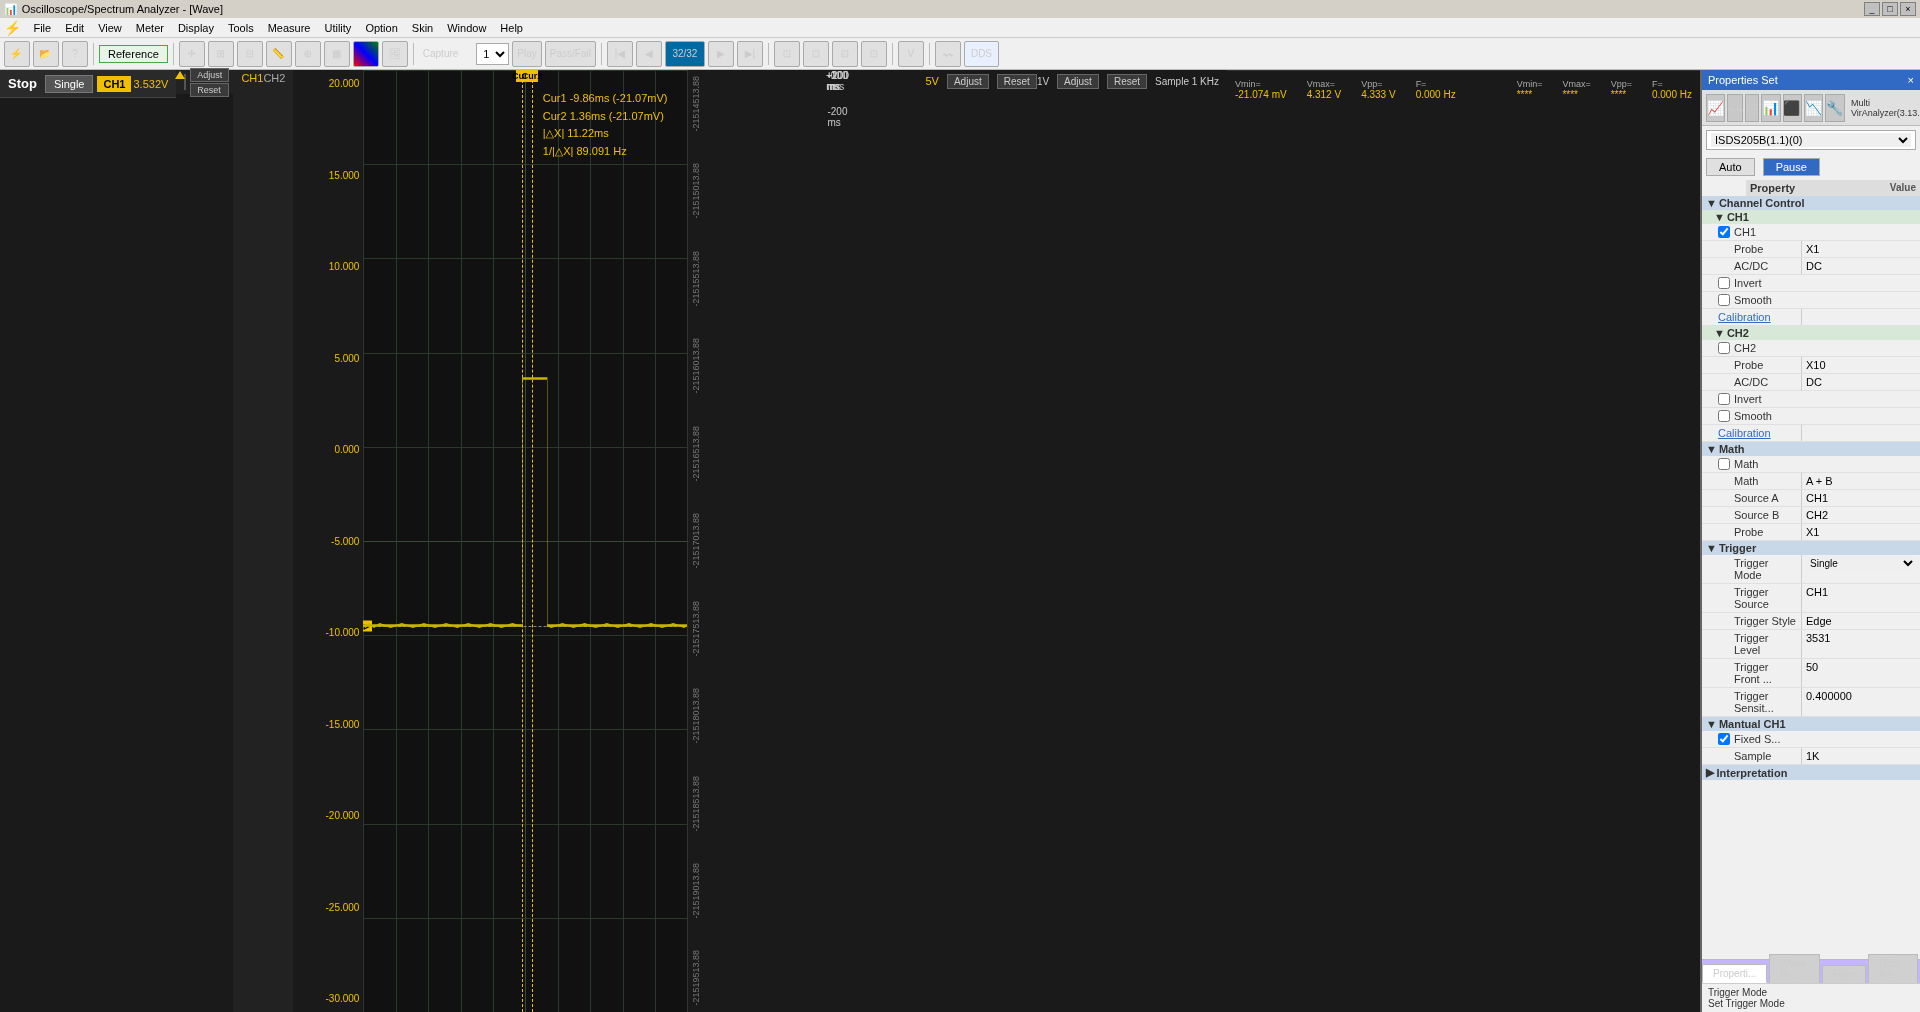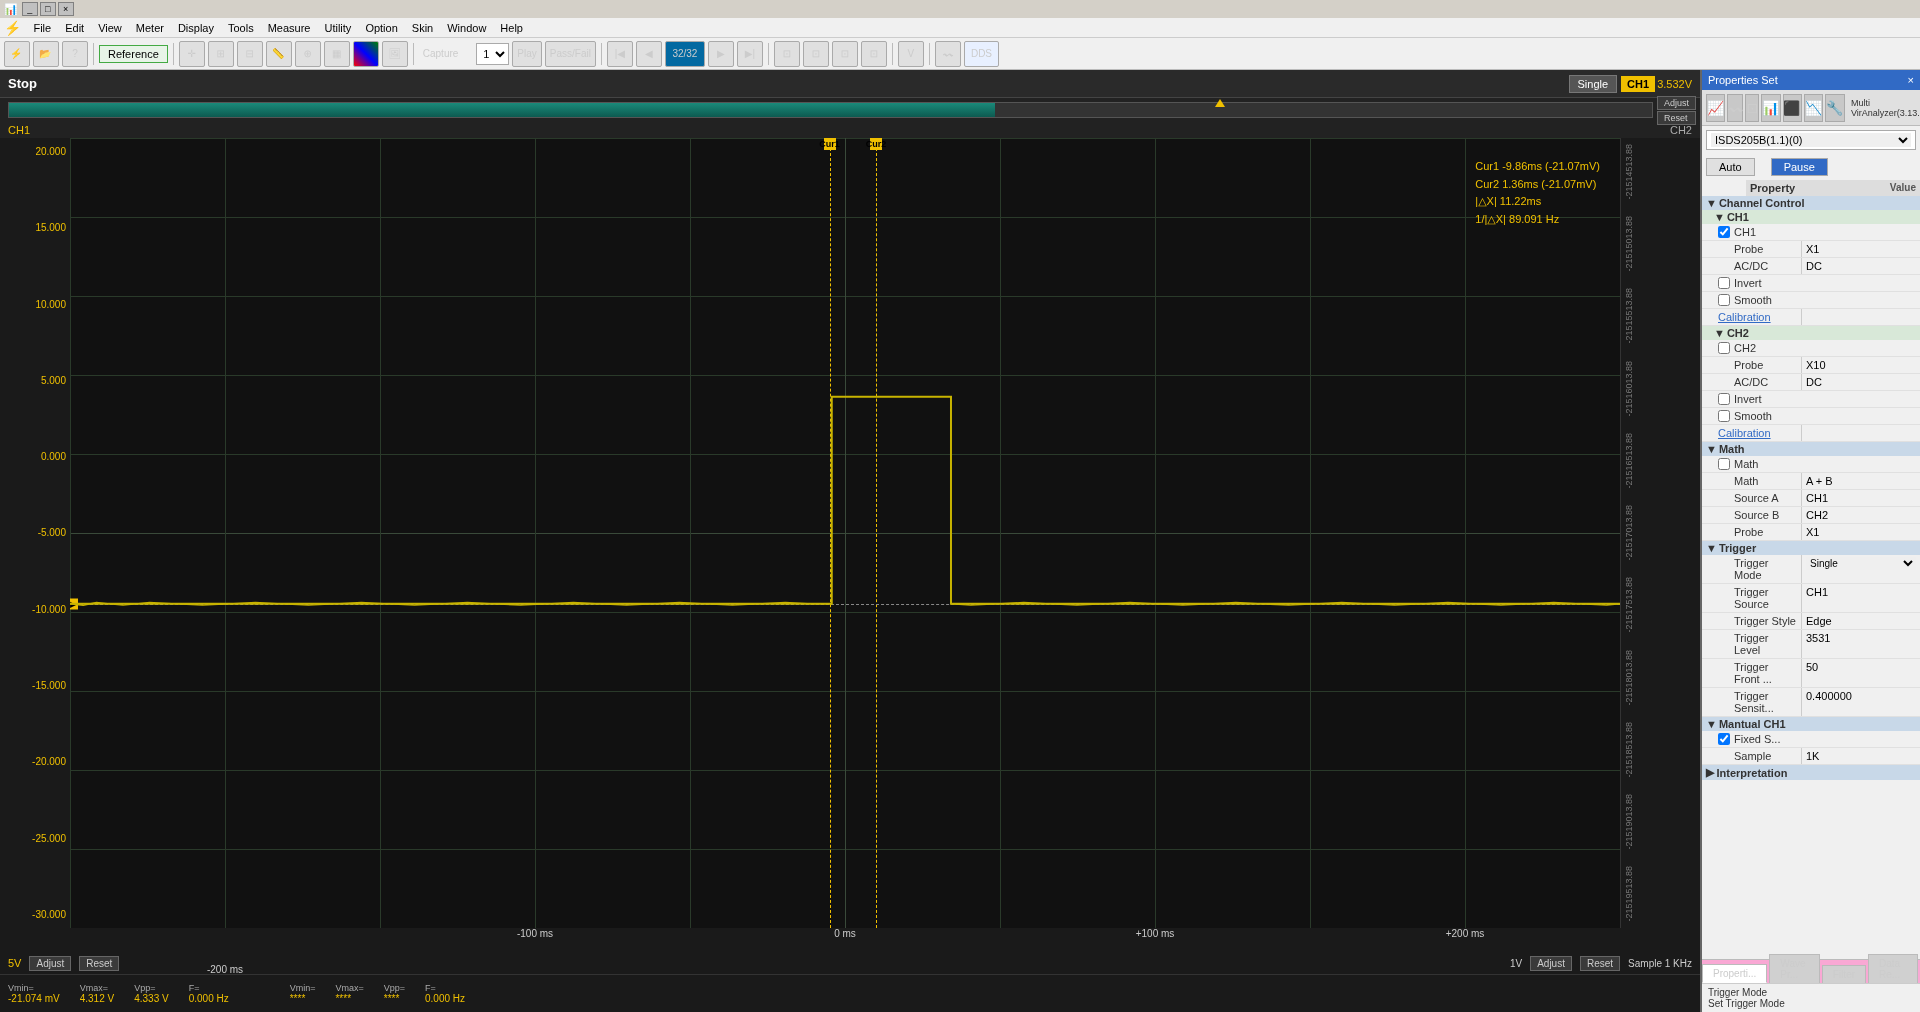--- a/index.html
+++ b/index.html
@@ -20,21 +20,21 @@
     .tb-btn { height: 26px; min-width: 26px; background: #e0e0e0; border: 1px solid #aaa; border-radius: 2px; display: flex; align-items: center; justify-content: center; cursor: pointer; font-size: 10px; padding: 0 4px; }
     .tb-separator { width: 1px; height: 22px; background: #bbb; margin: 0 2px; }
     .tb-ref { background: #e8f4e8; border: 1px solid #4a4; padding: 2px 8px; font-size: 11px; color: #000; cursor: pointer; }
     .tb-capture-group { display: flex; align-items: center; gap: 14px; }
     .tb-select { height: 22px; border: 1px solid #aaa; background: #fff; font-size: 11px; padding: 0 2px; }
 
     
     #main { display: flex; height: calc(1012px - 18px - 20px - 32px); }
 
     
-    #osc-area { flex: 1; display: flex; flex-direction: column; background: #1a1a1a; position: relative; }
+    #osc-area { flex: 1; display: flex; background: #1a1a1a; position: relative; }
 
     
     #status-top { background: #2a2a2a; height: 28px; display: flex; align-items: center; padding: 0 8px; border-bottom: 1px solid #444; gap: 8px; }
     .status-stop { color: #fff; font-size: 13px; font-weight: bold; }
     .status-right { margin-left: auto; display: flex; align-items: center; gap: 4px; }
     .status-single { background: #555; color: #fff; padding: 2px 8px; border: 1px solid #777; font-size: 11px; cursor: pointer; }
     .status-volt { color: #f0c000; font-size: 11px; }
 
     
     #progress-area { background: #222; height: 24px; display: flex; align-items: center; padding: 0 4px; gap: 4px; position: relative; }
@@ -83,57 +83,58 @@
     #right-panel-title .close-btn { margin-left: auto; cursor: pointer; }
 
     
     #analyzer-icons { background: #e0e0e0; height: 36px; display: flex; align-items: center; padding: 0 4px; gap: 2px; border-bottom: 1px solid #bbb; }
     .a-icon { width: 28px; height: 28px; background: #c8c8c8; border: 1px solid #aaa; display: flex; align-items: center; justify-content: center; font-size: 14px; cursor: pointer; }
 
     
     #prop-dropdown { margin: 4px; background: #fff; border: 1px solid #aaa; padding: 2px 4px; font-size: 11px; }
 
     
-    #auto-pause { display: flex; gap: 16px; margin: 4px; }
+    #auto-pause { display: flex; gap: 8px; margin: 4px; }
     .ap-btn { padding: 2px 12px; font-size: 11px; border: 1px solid #aaa; cursor: pointer; }
     .ap-auto { background: #e0e0e0; }
     .ap-pause { background: #316ac5; color: #fff; }
 
     
     #props-table { flex: 1; overflow-y: auto; font-size: 11px; }
     .prop-header { background: #ddd; padding: 2px 4px; font-weight: bold; color: #333; display: flex; justify-content: space-between; margin-left: 44px; }
     .prop-header-col { color: #555; font-size: 10px; }
     .prop-section { background: #c8d8e8; padding: 1px 4px; font-weight: bold; color: #333; display: flex; align-items: center; gap: 2px; cursor: pointer; }
     .prop-section.sub { background: #d8e8d8; padding-left: 12px; }
     .prop-row { display: flex; border-bottom: 1px solid #e0e0e0; }
     .prop-name { width: 100px; padding: 2px 4px 2px 32px; color: #333; border-right: 1px solid #ccc; }
     .prop-value { flex: 1; padding: 2px 4px; color: #000; }
     .prop-check { display: flex; align-items: center; gap: 4px; padding: 2px 4px 2px 16px; flex: 1; color: #333; }
     input[type=checkbox] { width: 12px; height: 12px; }
 
     
-    #bottom-tabs { background: #f9a8d4; height: 24px; display: flex; align-items: flex-end; border-top: 1px solid #bbb; }
+    #bottom-tabs { background: #c4b5fd; height: 24px; display: flex; align-items: flex-end; border-top: 1px solid #bbb; }
     .btab { padding: 3px 10px; font-size: 10px; border: 1px solid #bbb; border-bottom: none; background: #d0d0d0; cursor: pointer; margin-right: 2px; }
     .btab.active { background: #fff; border-bottom: 1px solid #fff; }
 
     
     #trigger-footer { background: #f0f0f0; padding: 3px 6px; font-size: 10px; color: #333; border-top: 1px solid #ccc; }
 
     
     #ch2-sidebar { width: 16px; background: #1a1a1a; display: flex; flex-direction: column; }
     .ch2-val { color: #aaa; font-size: 8px; writing-mode: vertical-rl; text-orientation: mixed; transform: rotate(180deg); padding: 2px 1px; }
 
     
     .cur-marker { position: absolute; top: -8px; width: 12px; height: 12px; background: #f0c000; display: flex; align-items: center; justify-content: center; font-size: 8px; color: #000; font-weight: bold; transform: translateX(-6px); }
   </style>
 </head>
 <body>
 
 <div id="title-bar">
   <span style="margin-right:4px;">📊</span>
+  <span class="title">Oscilloscope/Spectrum Analyzer - [Wave]</span>
   <div class="win-btns">
     <div class="win-btn">_</div>
     <div class="win-btn">□</div>
     <div class="win-btn">×</div>
   </div>
 </div>
 
 <div id="menu-bar">
   <span style="font-size:14px; margin-right:4px;">⚡</span>
   <span class="menu-item">File</span>

